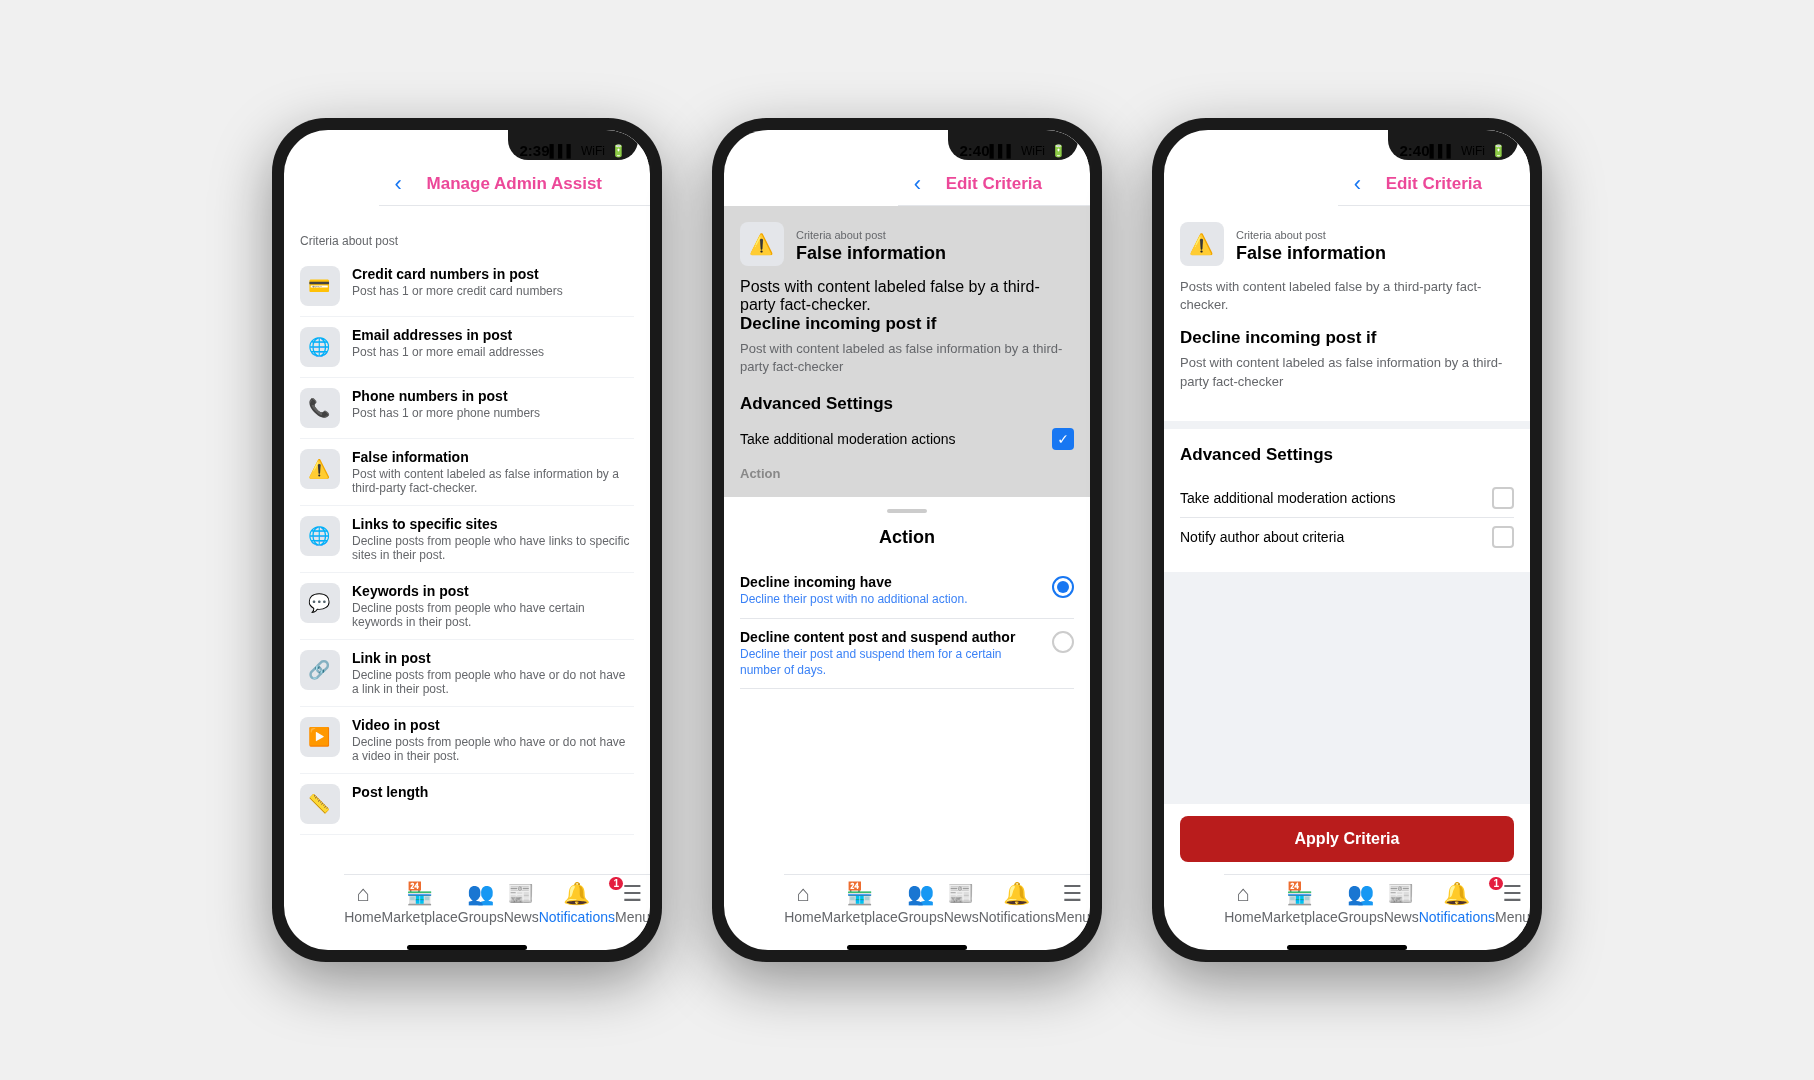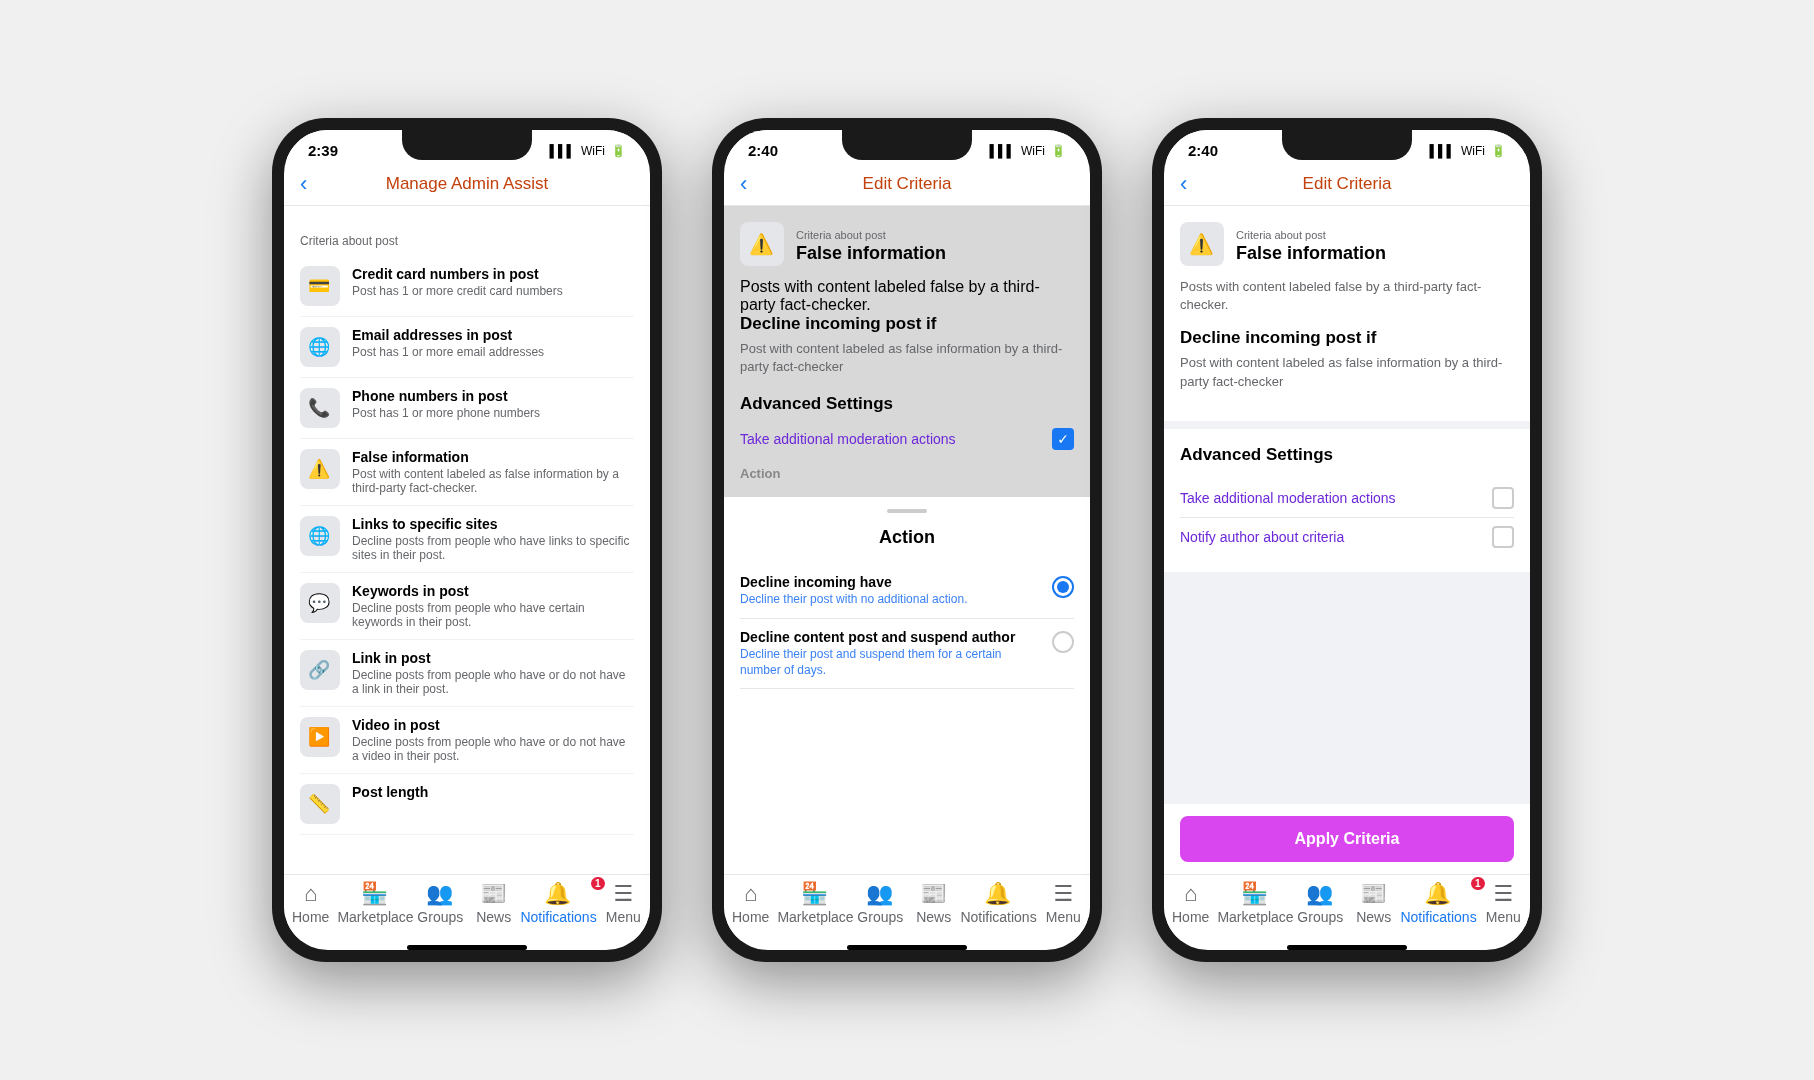--- a/index.html
+++ b/index.html
@@ -33,20 +33,21 @@
     }
 
     .phone-inner {
       width: 100%;
       height: 100%;
       background: #fff;
       border-radius: 44px;
       overflow: hidden;
       display: flex;
       flex-direction: column;
+      align-items: flex-end;
     }
 
     
     .notch-bar {
       background: #fff;
       display: flex;
       align-items: center;
       justify-content: space-between;
       padding: 12px 24px 4px;
       position: relative;
@@ -96,22 +97,22 @@
       font-size: 22px;
       color: #1877f2;
       cursor: pointer;
       width: 32px;
     }
 
     .nav-title {
       flex: 1;
       text-align: center;
       font-size: 17px;
-      font-weight: 400;
-      color: #c2410c;
+      font-weight: 700;
+      color: #ec4899;
     }
 
     
     .screen-content {
       flex: 1;
       overflow-y: auto;
       background: #f0f2f5;
     }
 
     .screen-content::-webkit-scrollbar { display: none; }
@@ -302,21 +303,21 @@
 
     .setting-row {
       display: flex;
       align-items: center;
       justify-content: space-between;
       padding: 8px 0;
     }
 
     .setting-row span {
       font-size: 14px;
-      color: #6d28d9;
+      color: #000000;
       flex: 1;
     }
 
     .checkbox-blue {
       width: 22px;
       height: 22px;
       background: #1877f2;
       border-radius: 4px;
       display: flex;
       align-items: center;
@@ -401,21 +402,21 @@
       width: 22px;
       height: 22px;
       border: 2px solid #ccc;
       border-radius: 50%;
       flex-shrink: 0;
       margin-top: 2px;
     }
 
     
     .apply-btn {
-      background: #d946ef;
+      background: #b91c1c;
       color: #fff;
       border: none;
       border-radius: 8px;
       width: calc(100% - 32px);
       margin: 12px 16px;
       padding: 14px;
       font-size: 16px;
       font-weight: 600;
       cursor: pointer;
       flex-shrink: 0;

